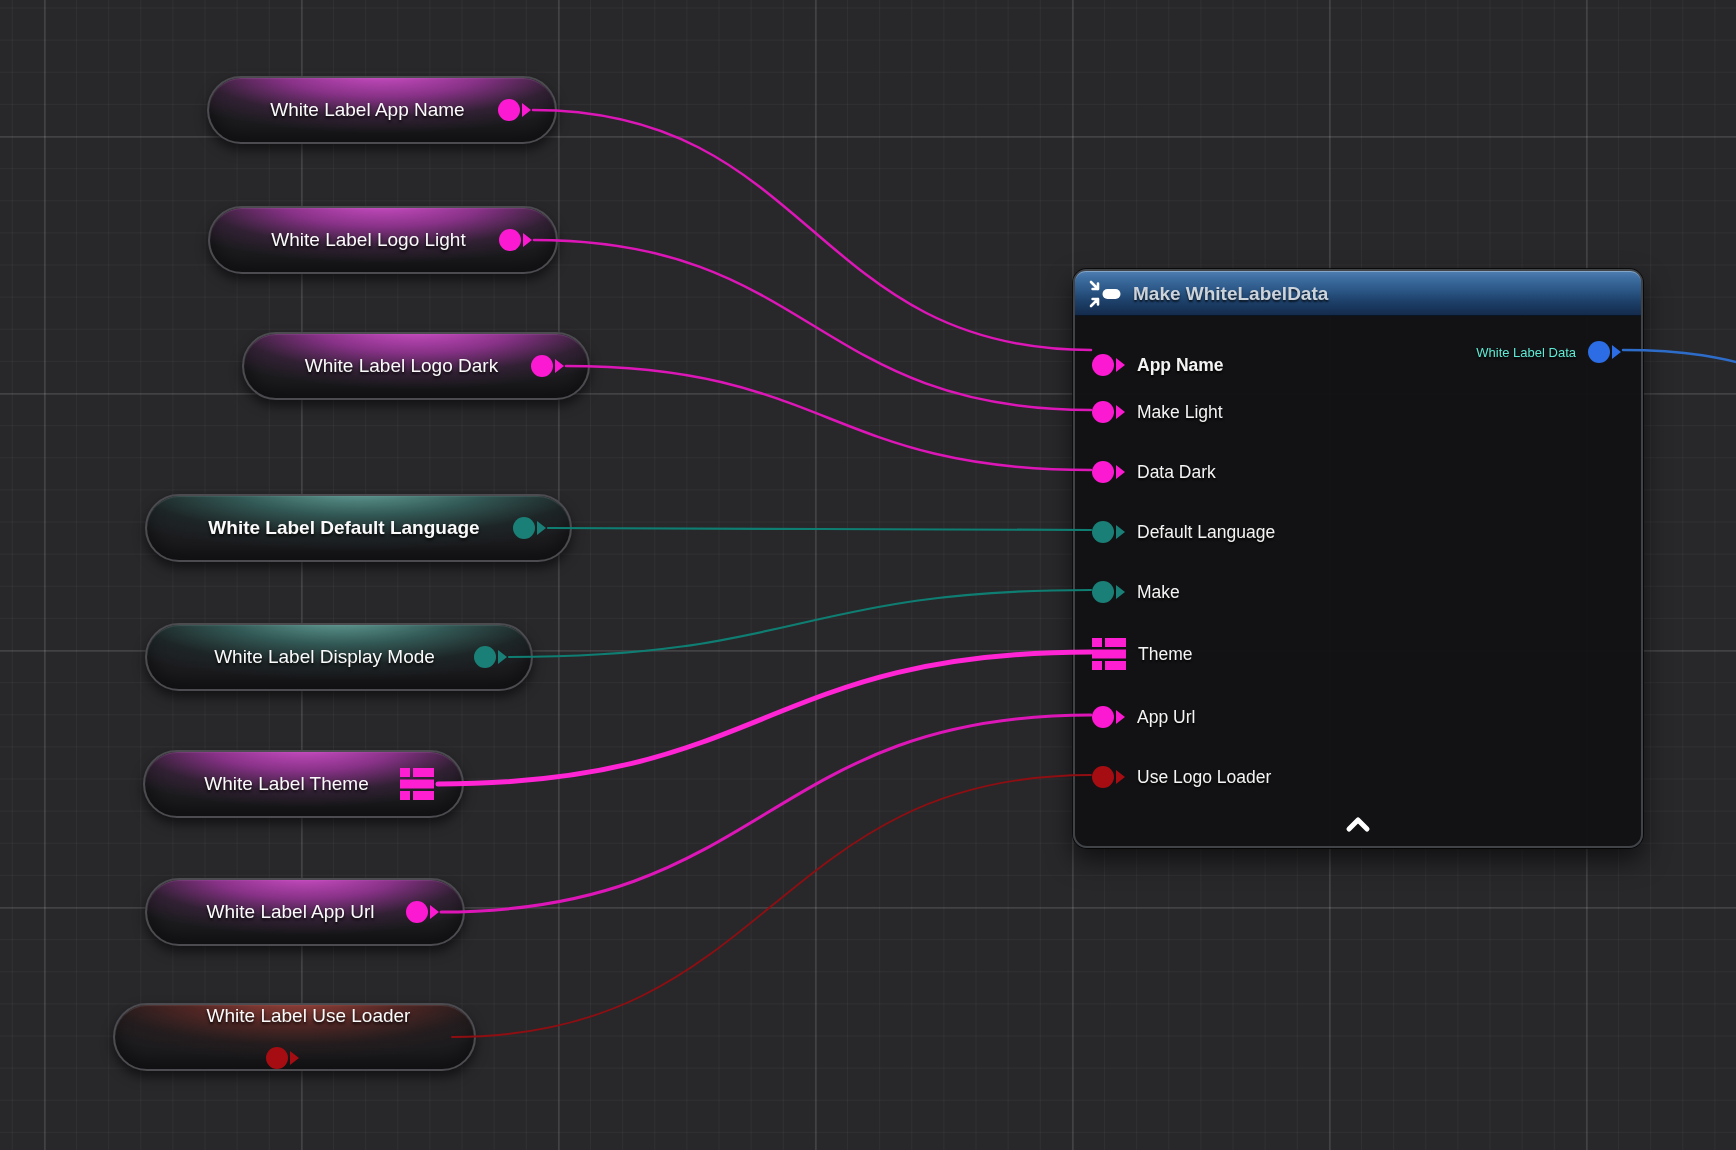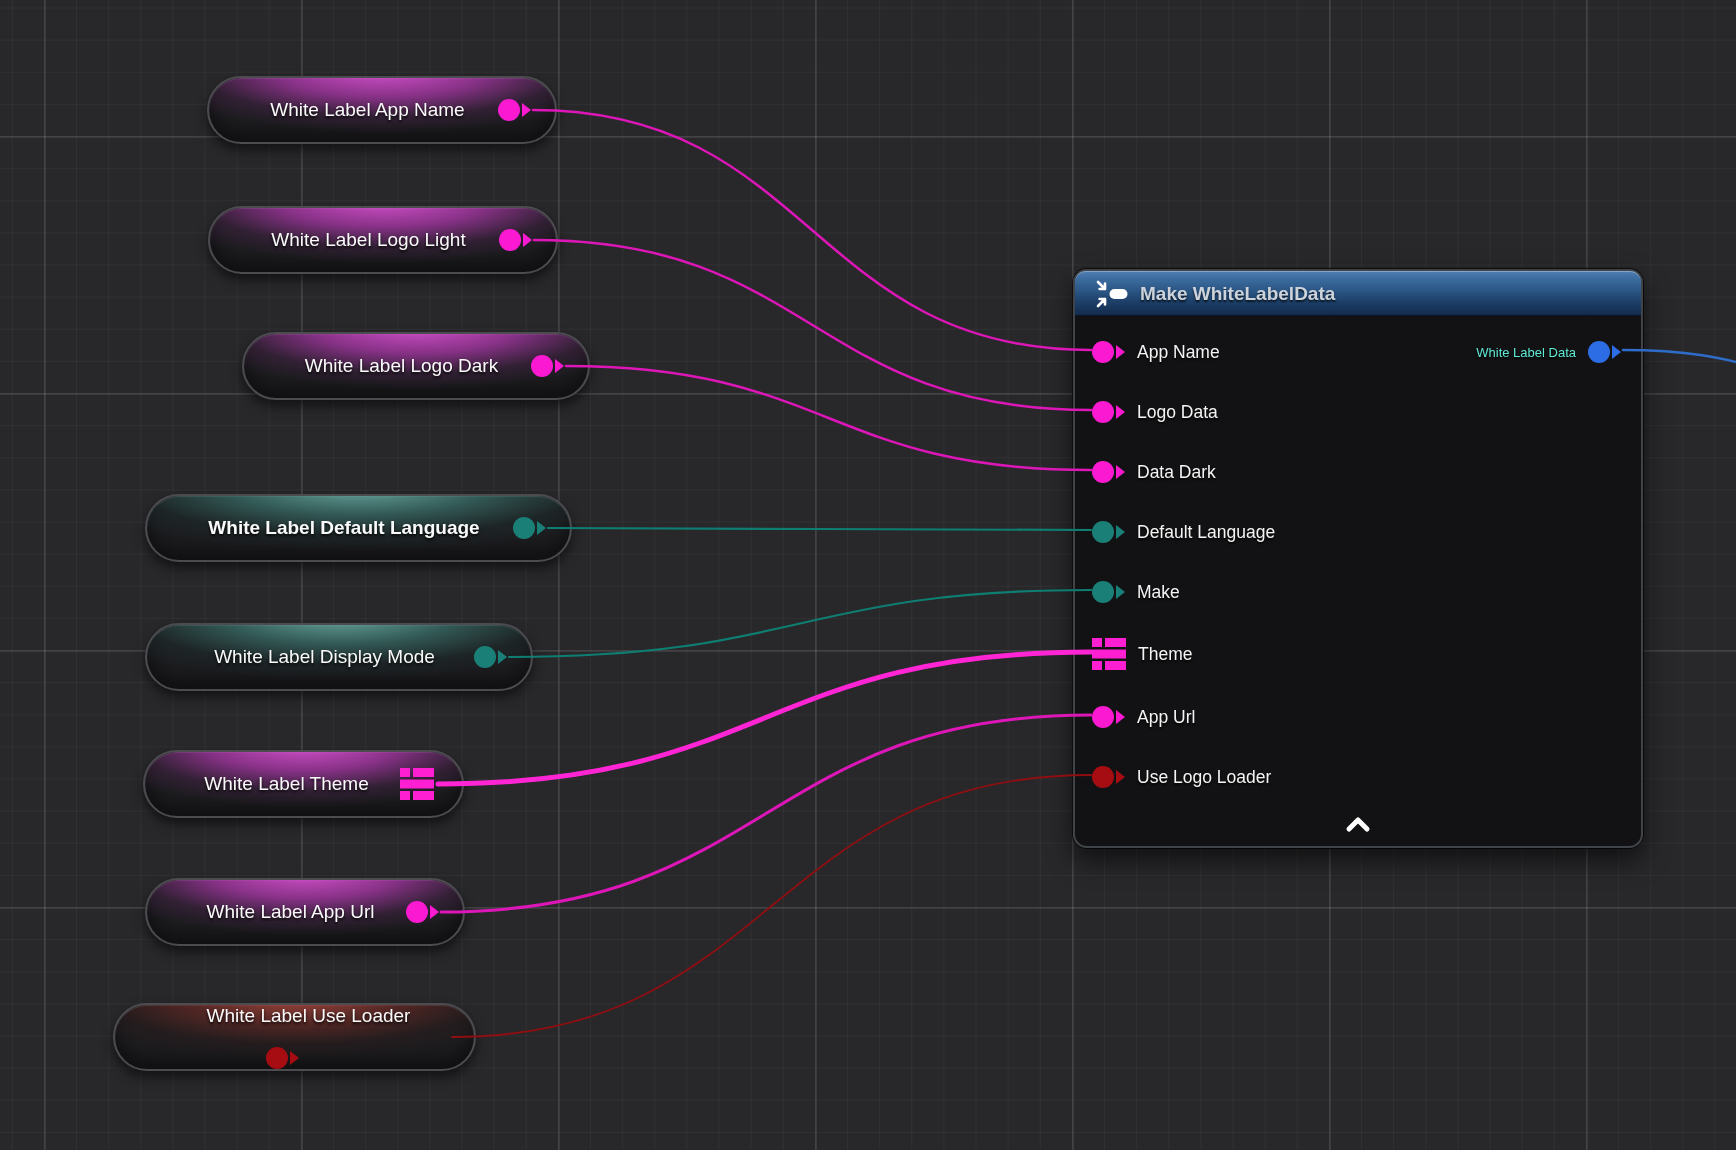--- a/index.html
+++ b/index.html
@@ -37,21 +37,21 @@
   .pin .pt{width:0;height:0;border-top:7px solid transparent;border-bottom:7px solid transparent;border-left-width:9px;border-left-style:solid;margin-left:2px;}
   .pin.circle{margin-right:24px;}
   .pin.struct{margin-right:28px;}
   
   #makeNode{
     position:absolute;border-radius:14px;border:2px solid #404348;
     background:rgba(17,17,19,.95);
     box-shadow:0 12px 26px rgba(0,0,0,.6), 0 0 0 1px rgba(0,0,0,.7);
   }
   #makeHeader{
-    display:flex;align-items:center;gap:10px;height:45px;padding:0 19px;
+    display:flex;align-items:center;gap:10px;height:45px;padding:0 12px;
     border-radius:11px 11px 0 0;
     background:linear-gradient(180deg,#5080b2 0%,#3d6da0 16%,#2a5584 45%,#1d4069 68%,#13294a 100%);
     box-shadow:inset 0 1px 0 rgba(255,255,255,.3), inset 0 -1px 0 rgba(0,0,0,.5);
   }
   #makeTitle{color:#ccd3db;font-size:19px;font-weight:bold;text-shadow:0 2px 2px rgba(0,0,0,.7);white-space:nowrap;}
   .mn-row{position:absolute;left:17px;height:44px;display:flex;align-items:center;}
   .mn-row .pin{margin-right:0;}
   .mn-row .lbl{color:#f4f4f4;font-size:17.5px;margin-left:12px;white-space:nowrap;text-shadow:0 2px 2px rgba(0,0,0,.8);}
   #outRow{position:absolute;display:flex;align-items:center;height:44px;}
   #outRow .lbl{color:#5eead4;font-size:13px;margin-right:12px;white-space:nowrap;text-shadow:0 2px 2px rgba(0,0,0,.8);}
@@ -152,33 +152,33 @@
     <div id="makeNode" style="left: 1073px; top: 269px; width: 570px; height: 579px;">
       <div id="makeHeader">
         <svg width="36" height="30" viewBox="0 0 36 30">
           <path d="M4 3 L11 10 M11 10 L11 4.6 M11 10 L5.6 10" stroke="#ffffff" stroke-width="2.6" fill="none" stroke-linecap="round"></path>
           <path d="M4 27 L11 20 M11 20 L11 25.4 M11 20 L5.6 20" stroke="#ffffff" stroke-width="2.6" fill="none" stroke-linecap="round"></path>
           <rect x="15.5" y="10" width="18" height="10" rx="5" fill="#ffffff"></rect>
         </svg>
         <span id="makeTitle">Make WhiteLabelData</span>
       </div>
       <div id="mnRows">
-          <div class="mn-row" style="top: 59px;">
+          <div class="mn-row" style="top: 72px; font-weight: bold;">
             <span class="pin circle" style="margin-right: 0px;">
               <span class="pc" style="background: rgb(251, 26, 209);"></span>
               <span class="pt" style="border-left-color: rgb(251, 26, 209);"></span>
             </span>
             <span class="lbl">App Name</span>
           </div>
           <div class="mn-row" style="top: 119px;">
             <span class="pin circle" style="margin-right: 0px;">
               <span class="pc" style="background: rgb(251, 26, 209);"></span>
               <span class="pt" style="border-left-color: rgb(251, 26, 209);"></span>
             </span>
-            <span class="lbl">Logo Data</span>
+            <span class="lbl">Make Light</span>
           </div>
           <div class="mn-row" style="top: 179px;">
             <span class="pin circle" style="margin-right: 0px;">
               <span class="pc" style="background: rgb(251, 26, 209);"></span>
               <span class="pt" style="border-left-color: rgb(251, 26, 209);"></span>
             </span>
             <span class="lbl">Data Dark</span>
           </div>
           <div class="mn-row" style="top: 239px;">
             <span class="pin circle" style="margin-right: 0px;">

